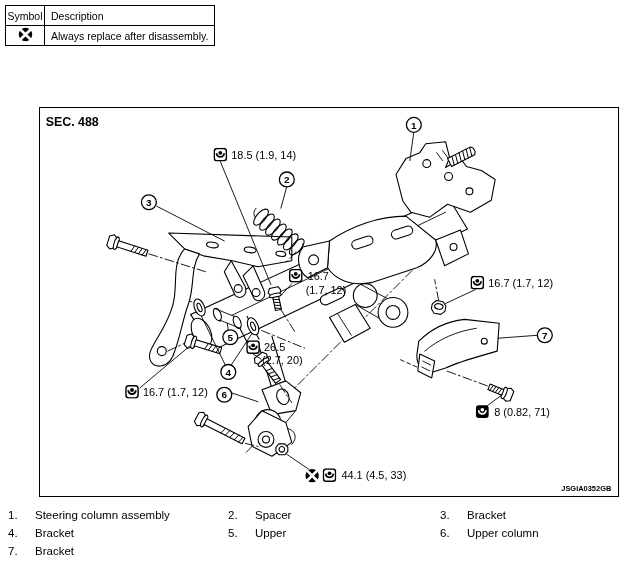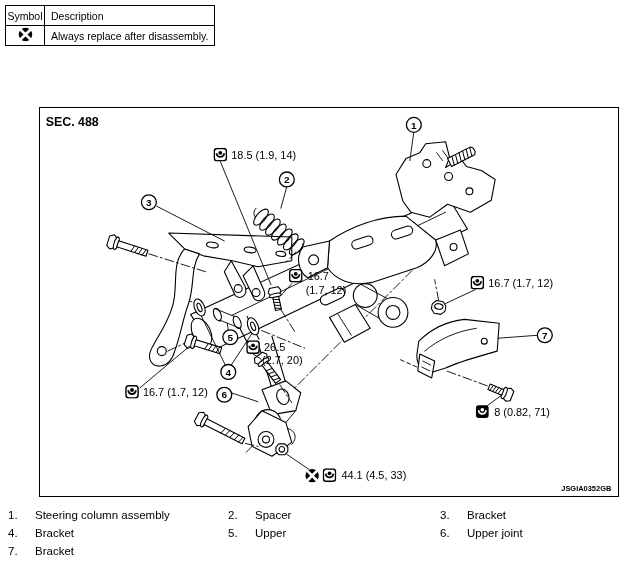--- a/index.html
+++ b/index.html
@@ -326,19 +326,19 @@
   <div class="part">
       <span class="num">4.</span>
       <span>Bracket</span>
     </div>
   <div class="part">
       <span class="num">5.</span>
       <span>Upper</span>
     </div>
   <div class="part">
       <span class="num">6.</span>
-      <span>Upper joint</span>
+      <span>Upper column</span>
     </div>
   <div class="part">
       <span class="num">7.</span>
       <span>Bracket</span>
     </div>
 </div>
 
 </body></html>

